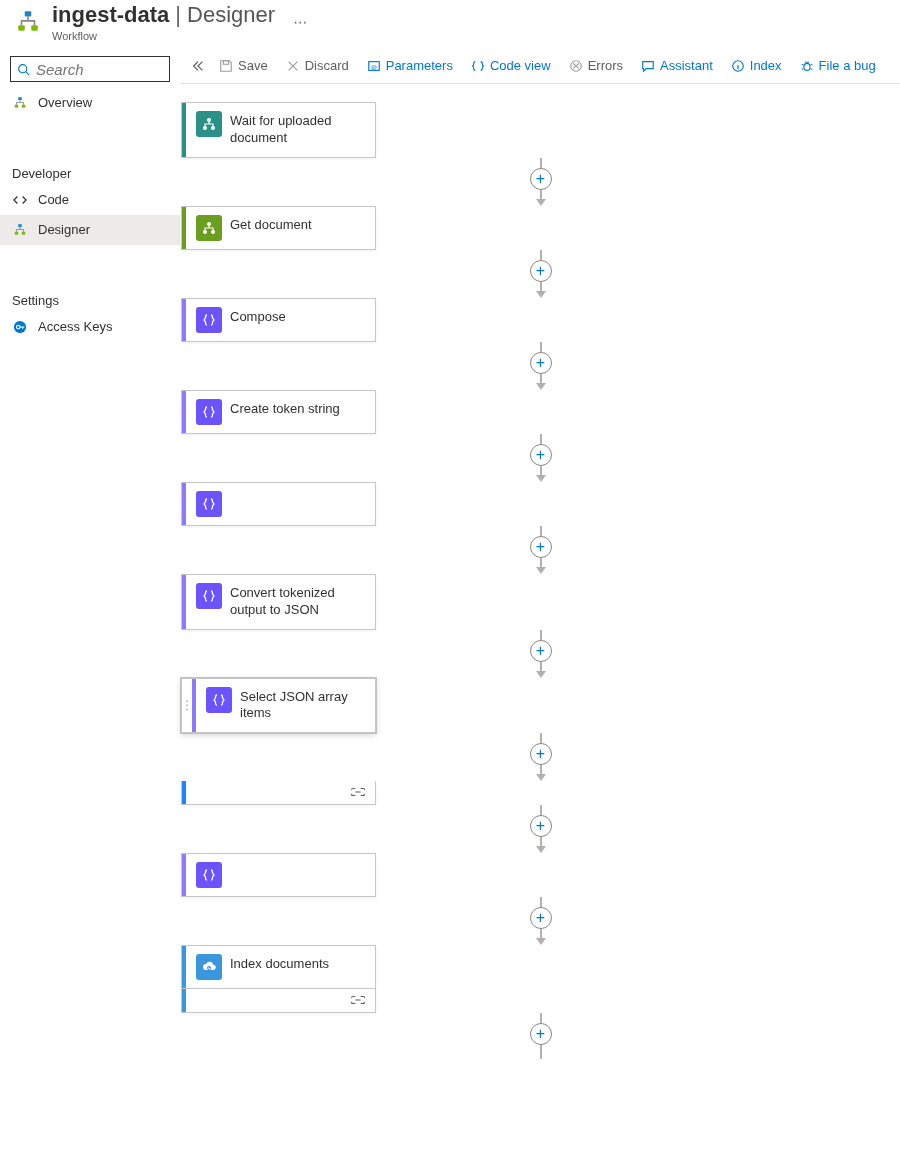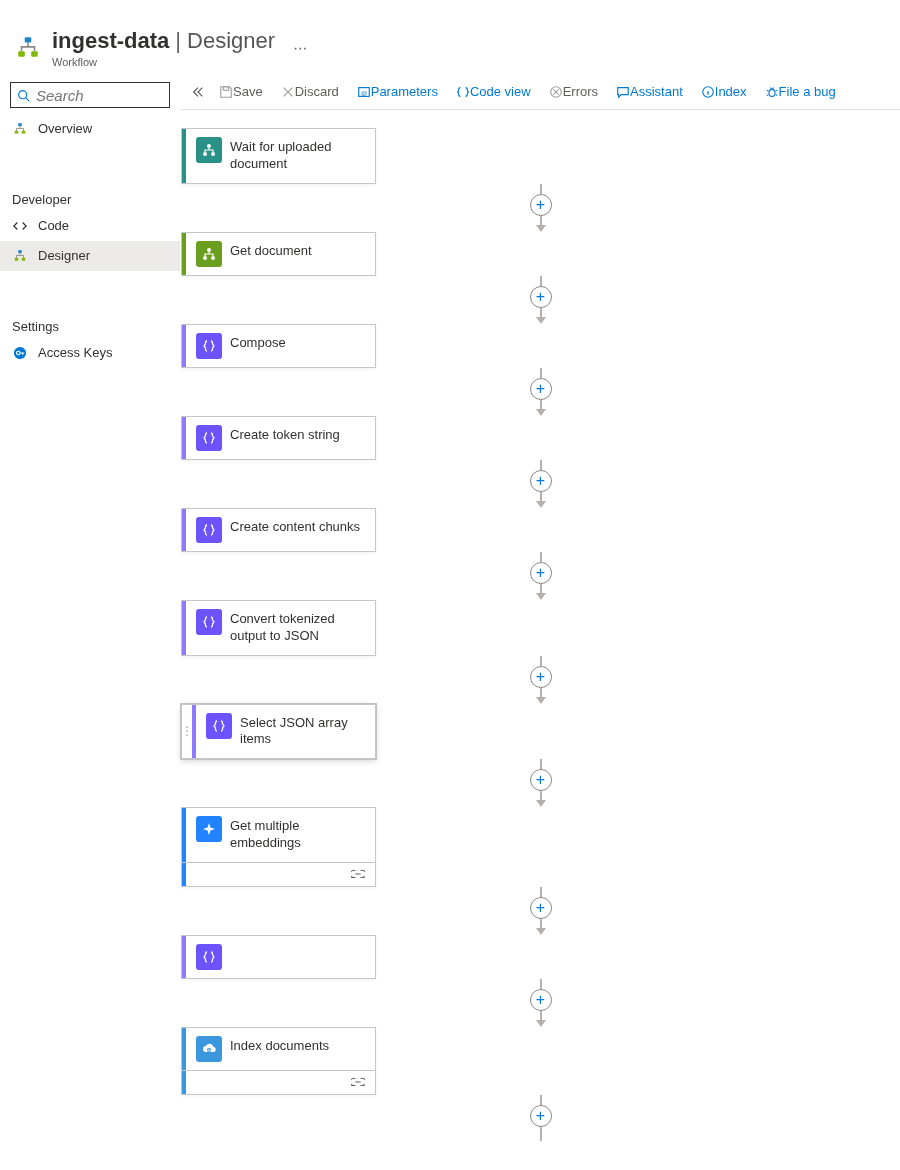--- a/index.html
+++ b/index.html
@@ -6,21 +6,21 @@
 body {
   font-family: "Segoe UI", -apple-system, sans-serif;
   font-size: 13px;
   color: #323130;
   background: #fff;
   width: 900px;
 }
 .header {
   display: flex;
   align-items: center;
-  padding: 28px 14px 6px;
+  padding: 2px 14px 6px;
   gap: 10px;
 }
 .header-icon {
   width: 28px; height: 28px;
   display: flex; align-items: center; justify-content: center;
 }
 .header-title {
   font-size: 22px;
   font-weight: 600;
   color: #323130;
@@ -90,20 +90,21 @@
 .toolbar {
   display: flex;
   align-items: center;
   border-bottom: 1px solid #e1dfdd;
   padding: 4px 6px;
   gap: 2px;
   height: 36px;
 }
 .tb-btn {
   display: flex; align-items: center;
+  gap: 5px;
   padding: 4px 8px;
   color: #605e5c;
   cursor: pointer;
   font-size: 13px;
 }
 .tb-btn.chev { padding: 4px 4px; }
 .tb-btn svg { flex-shrink: 0; }
 .tb-btn.primary { color: #0078d4; }
 
 .canvas {
@@ -385,21 +386,20 @@
           <div class="conn-line short"></div>
           <div class="arrow"></div>
         </div>
         <div class="node">
           <div class="accent" style="background:#8c7bff"></div>
           <div class="nicon" style="background:#6b53ff">
             <svg width="16" height="16" viewBox="0 0 16 16">
               <path d="M6 3c-1.5 0-1.5 1.5-1.5 2.5S3 7.5 3 8c0 .5 1.5.5 1.5 2.5S4.5 13 6 13M10 3c1.5 0 1.5 1.5 1.5 2.5S13 7.5 13 8c0 .5-1.5.5-1.5 2.5s0 2.5-1.5 2.5" stroke="#fff" stroke-width="1.3" fill="none"></path>
             </svg>
           </div>
-          <div class="nlabel">Create content chunks</div>
         </div>
         <div class="connector">
           <div class="conn-line short"></div>
           <div class="plus">+</div>
           <div class="conn-line short"></div>
           <div class="arrow"></div>
         </div>
         <div class="node">
           <div class="accent" style="background:#8c7bff"></div>
           <div class="nicon" style="background:#6b53ff">
@@ -425,29 +425,20 @@
           </div>
           <div class="nlabel">Select JSON array items</div>
         </div>
         <div class="connector">
           <div class="conn-line short"></div>
           <div class="plus">+</div>
           <div class="conn-line short"></div>
           <div class="arrow"></div>
         </div>
         <div class="node-wrap stacked">
-          <div class="node">
-            <div class="accent" style="background:#2183ff"></div>
-            <div class="nicon" style="background:#2183ff">
-              <svg width="16" height="16" viewBox="0 0 16 16">
-                <path d="M8 2l1.5 4.5L14 8l-4.5 1.5L8 14l-1.5-4.5L2 8l4.5-1.5z" fill="#fff"></path>
-              </svg>
-            </div>
-            <div class="nlabel">Get multiple embeddings</div>
-          </div>
           <div class="node" style="border-top:none">
             <div class="accent" style="background:#2183ff"></div>
             <div style="flex:1"></div>
             <div style="padding:4px 10px;color:#605e5c"><svg width="14" height="10" viewBox="0 0 16 10">
                 <path d="M5 1H3a4 4 0 000 8h2M11 1h2a4 4 0 010 8h-2M5 5h6" stroke="#605e5c" stroke-width="1.3" fill="none"></path>
               </svg></div>
           </div>
         </div>
         <div class="connector">
           <div class="conn-line short"></div>

